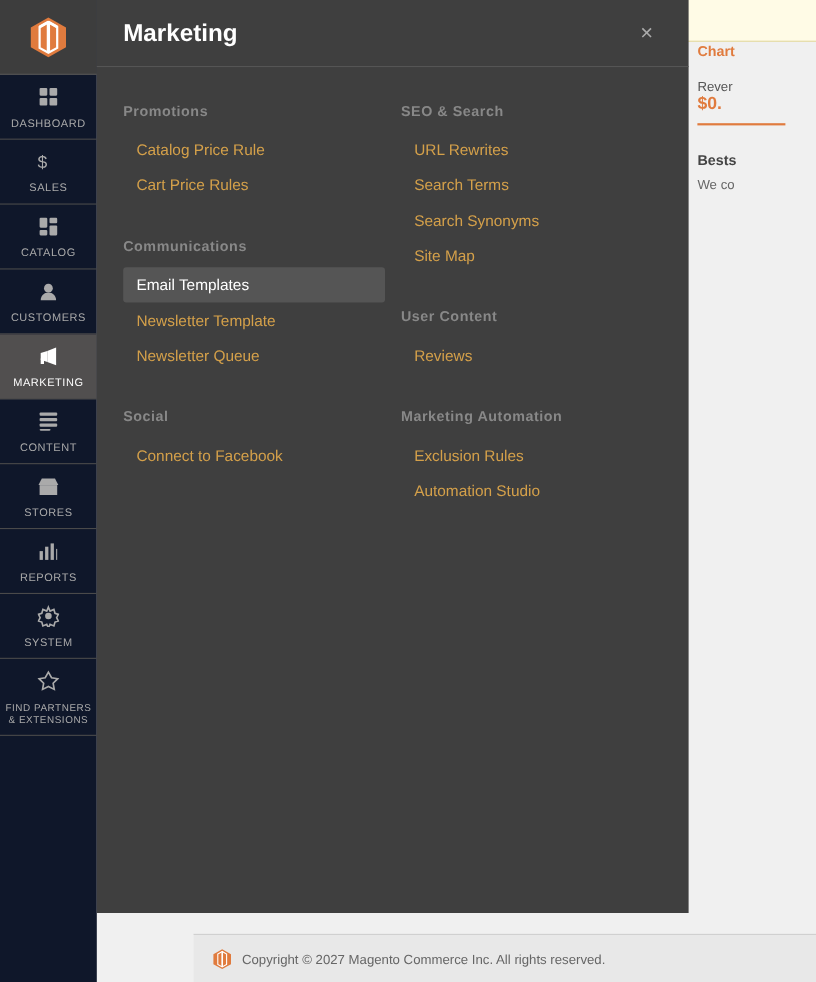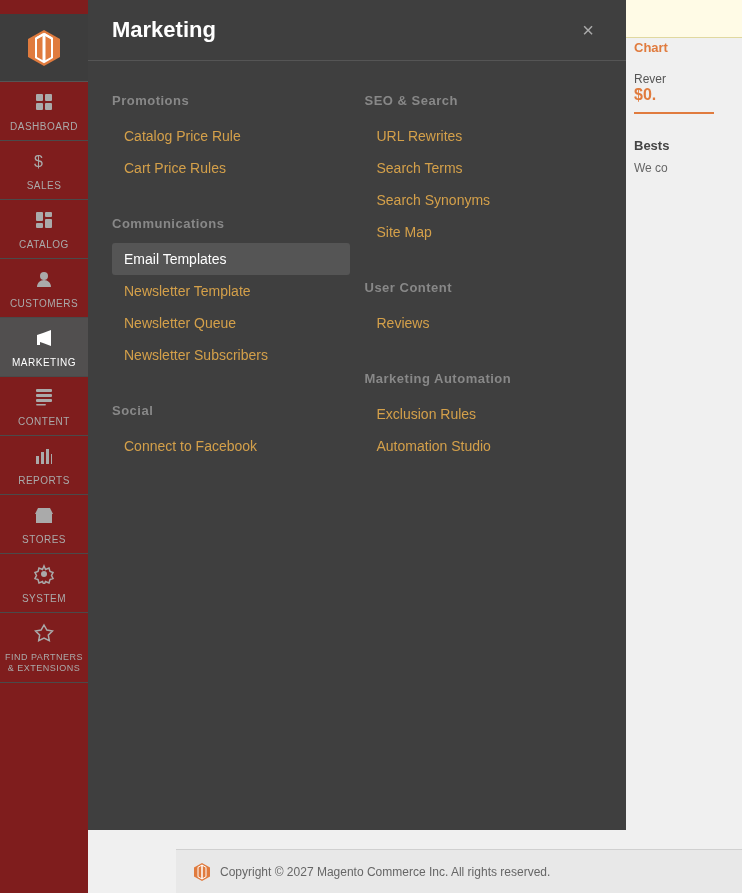--- a/index.html
+++ b/index.html
@@ -11,25 +11,25 @@
       overflow: hidden;
       position: relative;
     }
 
     
     .sidebar {
       position: absolute;
       left: 0; top: 0;
       width: 88px;
       height: 893px;
-      background: #7f1d1d;
+      background: #0f172a;
       display: flex;
       flex-direction: column;
       align-items: center;
-      padding-top: 14px;
+      padding-top: 0;
       z-index: 10;
     }
     .sidebar-logo {
       width: 88px;
       height: 68px;
       display: flex;
       align-items: center;
       justify-content: center;
       background: #3d3d3d;
       border-bottom: 1px solid #555;
@@ -287,38 +287,38 @@
           <rect x="2" y="12" width="16" height="3" rx="1"></rect>
           <rect x="2" y="17" width="10" height="1.5" rx="1"></rect>
         </svg>
     </span>
     <span class="label">CONTENT</span>
   </div>
 
   <div class="sidebar-item">
     <span class="icon">
       <svg width="20" height="20" viewBox="0 0 20 20" fill="#aaa">
+          <rect x="2" y="9" width="16" height="9"></rect>
+          <path d="M1 9 L4 3 L16 3 L19 9 Z"></path>
+          <rect x="7" y="13" width="6" height="5"></rect>
+        </svg>
+    </span>
+    <span class="label">STORES</span>
+  </div>
+
+  <div class="sidebar-item">
+    <span class="icon">
+      <svg width="20" height="20" viewBox="0 0 20 20" fill="#aaa">
           <rect x="2" y="10" width="3" height="8"></rect>
           <rect x="7" y="6" width="3" height="12"></rect>
           <rect x="12" y="3" width="3" height="15"></rect>
           <rect x="17" y="8" width="1" height="10"></rect>
         </svg>
     </span>
     <span class="label">REPORTS</span>
-  </div>
-
-  <div class="sidebar-item">
-    <span class="icon">
-      <svg width="20" height="20" viewBox="0 0 20 20" fill="#aaa">
-          <rect x="2" y="9" width="16" height="9"></rect>
-          <path d="M1 9 L4 3 L16 3 L19 9 Z"></path>
-          <rect x="7" y="13" width="6" height="5"></rect>
-        </svg>
-    </span>
-    <span class="label">STORES</span>
   </div>
 
   <div class="sidebar-item">
     <span class="icon">
       <svg width="20" height="20" viewBox="0 0 20 20" fill="#aaa">
           <circle cx="10" cy="10" r="3"></circle>
           <path d="M10 2 L11.5 5.5 L15 4 L16 7.5 L19 8.5 L17.5 11.5 L19 14.5 L16 15.5 L15 19 L11.5 17.5 L10 21 L8.5 17.5 L5 19 L4 15.5 L1 14.5 L2.5 11.5 L1 8.5 L4 7.5 L5 4 L8.5 5.5 Z" fill="none" stroke="#aaa" stroke-width="1.5"></path>
         </svg>
     </span>
     <span class="label">SYSTEM</span>
@@ -373,21 +373,20 @@
       <div class="section-title">Promotions</div>
       <a class="menu-item">Catalog Price Rule</a>
       <a class="menu-item">Cart Price Rules</a>
 
       <div class="section-gap"></div>
 
       <div class="section-title">Communications</div>
       <a class="menu-item active">Email Templates</a>
       <a class="menu-item">Newsletter Template</a>
       <a class="menu-item">Newsletter Queue</a>
-      <a class="menu-item">Newsletter Subscribers</a>
 
       <div class="section-gap"></div>
 
       <div class="section-title">Social</div>
       <a class="menu-item">Connect to Facebook</a>
     </div>
 
     <div class="col-right">
 
       <div class="section-title">SEO &amp; Search</div>

